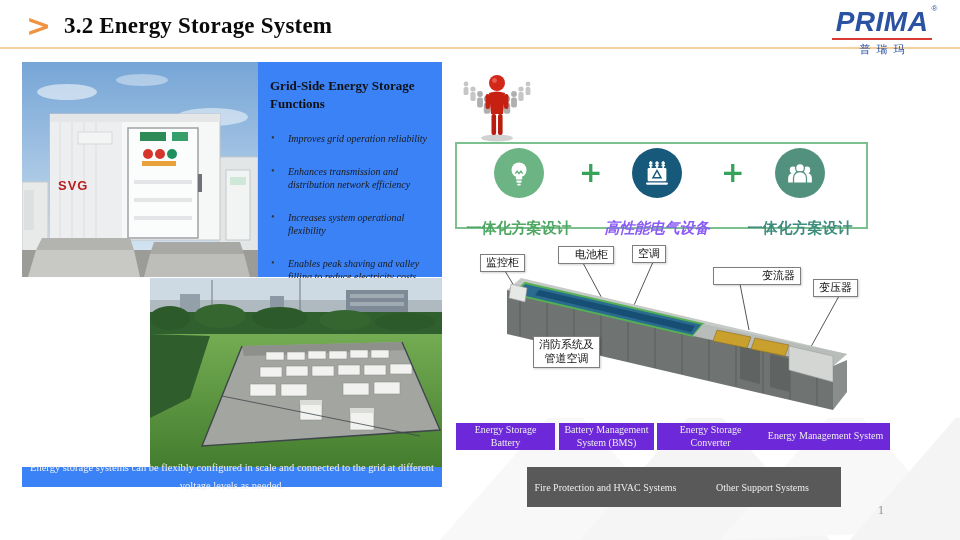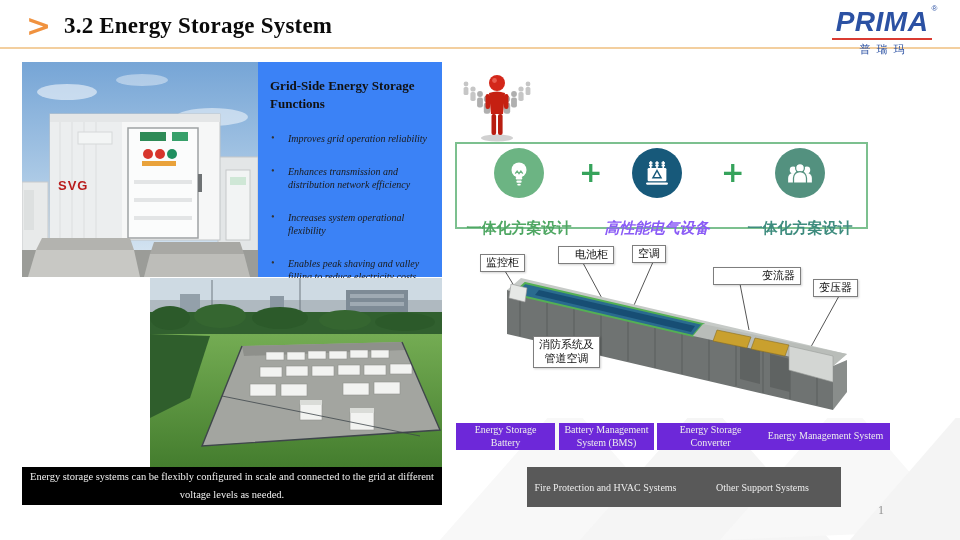--- a/index.html
+++ b/index.html
@@ -25,21 +25,21 @@
   .photo1 { left:22px; top:62px; width:236px; height:215px; }
   .photo2 { left:150px; top:278px; width:292px; height:189px; }
   .svg-label { left:58px; top:178px; font-family:"Liberation Sans", sans-serif; font-weight:bold; font-size:13px; color:#b91c1c; letter-spacing:1px; }
 
   .panel { left:258px; top:62px; width:184px; height:215px; background:#3b82f6; padding:15px 10px 0 12px; }
   .panel-title { font-weight:bold; font-size:13px; line-height:1.35; color:#111; }
   .bullet-row { display:flex; margin-top:20px;font-style:italic; }
   .bullet-row::before { content:"\2022"; width:17px; flex:0 0 17px; font-size:10px; color:#333; padding-left:1px; }
   .bullet-text { font-size:10px; line-height:1.3; color:#1a1a1a; }
 
-  .caption-bar { left:22px; top:467px; width:420px; height:38px; background:#000000;
+  .caption-bar { left:22px; top:467px; width:420px; height:20px; background:#3b82f6;
     display:flex; align-items:center; justify-content:center; text-align:center;
     color:#F0F0F0; font-size:10.5px; line-height:1.7; padding:0 8px; }
 
   
   .crowd { left:458px; top:66px; width:78px; height:76px; }
 
   .solution-box { left:455px; top:142px; width:413px; height:87px; border:2px solid #7CC08F; background:#fff; }
   .sol-item { position:absolute; top:4px; width:140px; text-align:center; transform:translateX(-50%); }
   .sol-circle { width:50px; height:50px; border-radius:50%; margin:0 auto; display:flex; align-items:center; justify-content:center; }
   .c-green { background:#6CB483; }

